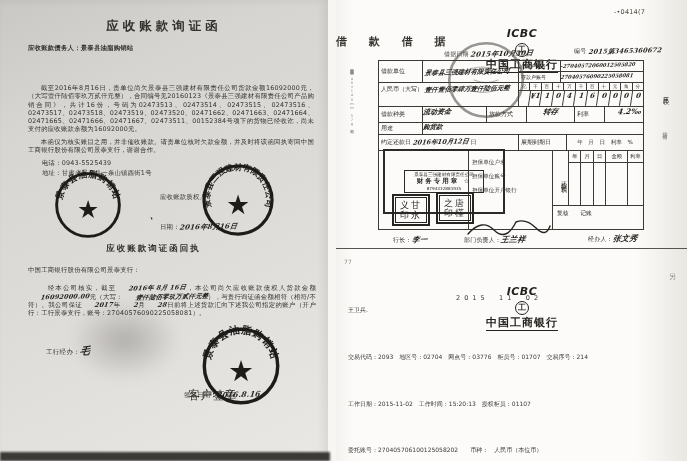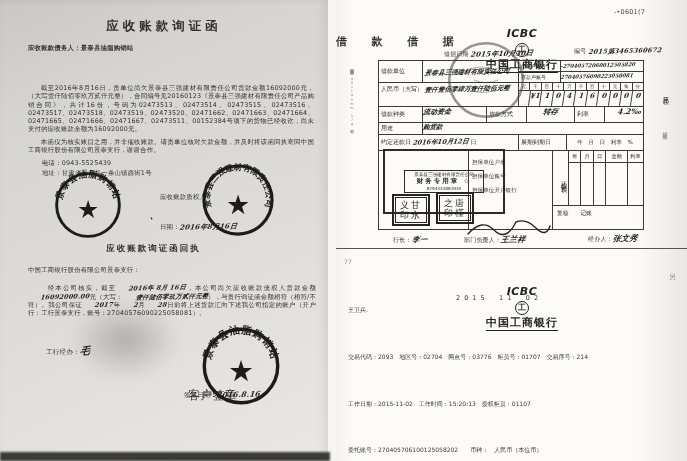--- a/index.html
+++ b/index.html
@@ -7,21 +7,21 @@
           font-family:"DejaVu Sans",sans-serif;}
   .t{position:absolute;white-space:pre-wrap;}
   
   .left-page{position:absolute;left:0;top:0;width:328px;height:461px;
     background:linear-gradient(155deg,#c9c8c4 0%,#d6d5d1 22%,#dedcd8 55%,#eae8e4 100%);
     box-shadow:inset -4px 0 8px rgba(0,0,0,.08);}
   .smudge{position:absolute;left:70px;top:300px;width:110px;height:80px;border-radius:50%;
     background:radial-gradient(closest-side,rgba(90,88,84,.35),rgba(90,88,84,0));filter:blur(6px);}
   .bottom-band{position:absolute;left:0;top:452px;width:330px;height:9px;background:#3b3a37;filter:blur(1px);}
   .print{color:#34322d;filter:blur(.28px);letter-spacing:.2px;}
-  .bold{font-weight:700;font-family:Liberation Mono, monospace;}
+  .bold{font-weight:700;}
   .letter-body{font-size:6.4px;line-height:8.3px;text-align:justify;}
   .indent{text-indent:2em;}
   .hw{display:inline-block;font-family:"DejaVu Serif",serif;font-style:italic;font-weight:700;
       color:#201f1b;transform:skewX(-10deg) rotate(-1.5deg);}
   .hw-blk{position:absolute;font-family:"DejaVu Serif",serif;font-style:italic;font-weight:700;
       color:#201f1b;transform:skewX(-9deg) rotate(-2deg);}
   
   .stamp{position:absolute;}
   .stamp svg text{font-family:"DejaVu Sans",sans-serif;font-weight:700;}
   .rect-stamp{position:absolute;border:2px solid #2b2a27;padding:19px;background:rgba(255,255,255,.0);}
@@ -122,21 +122,21 @@
             <text x="48" y="66" font-size="34" text-anchor="middle" fill="#1d1c1a">★</text>
           </g>
       </svg>
     </div>
 
     <div class="bottom-band"></div>
   </div>
 
   <div class="right-page">
 
-    <div class="t print" style="left:278px;top:8px;font-size:6.5px;color:#4a483f;">-•0601(7</div>
+    <div class="t print" style="left:278px;top:8px;font-size:6.5px;color:#4a483f;">-•0414(7</div>
 
     <div class="t" style="left:0;top:14px;width:351px;text-align:center;font-size:11px;">
       <span class="logo-txt">ICBC</span>
       <span class="emblem">工</span>
       <span class="bank-name">中国工商银行</span>
     </div>
     <div class="t print bold" style="left:0;top:34px;width:351px;font-size:11px;letter-spacing:9px;">借 款 借 据</div>
 
     <div class="t print" style="left:108px;top:49px;font-size:6px;"><span>借据日期</span> <span class="hw" style="font-size:7px;">2015年10月30日</span></div>
     <div class="t print" style="left:238px;top:47px;font-size:6px;"><span>编号</span> <span class="hw" style="font-size:6.5px;">2015第3465360672</span></div>

